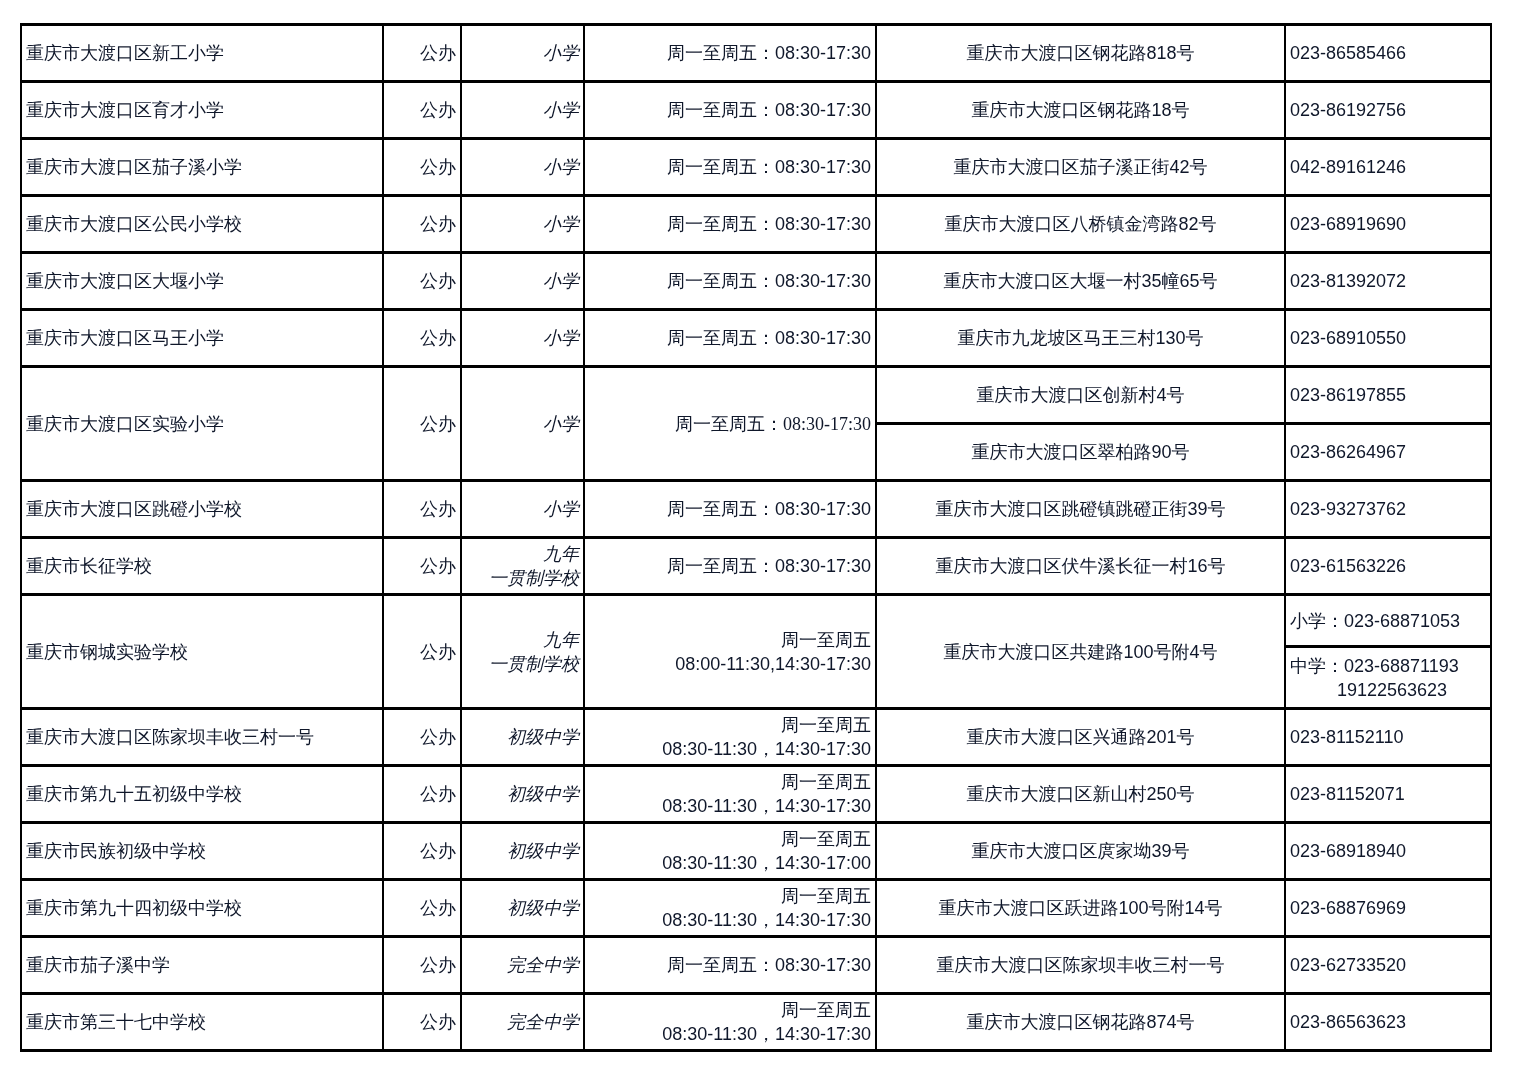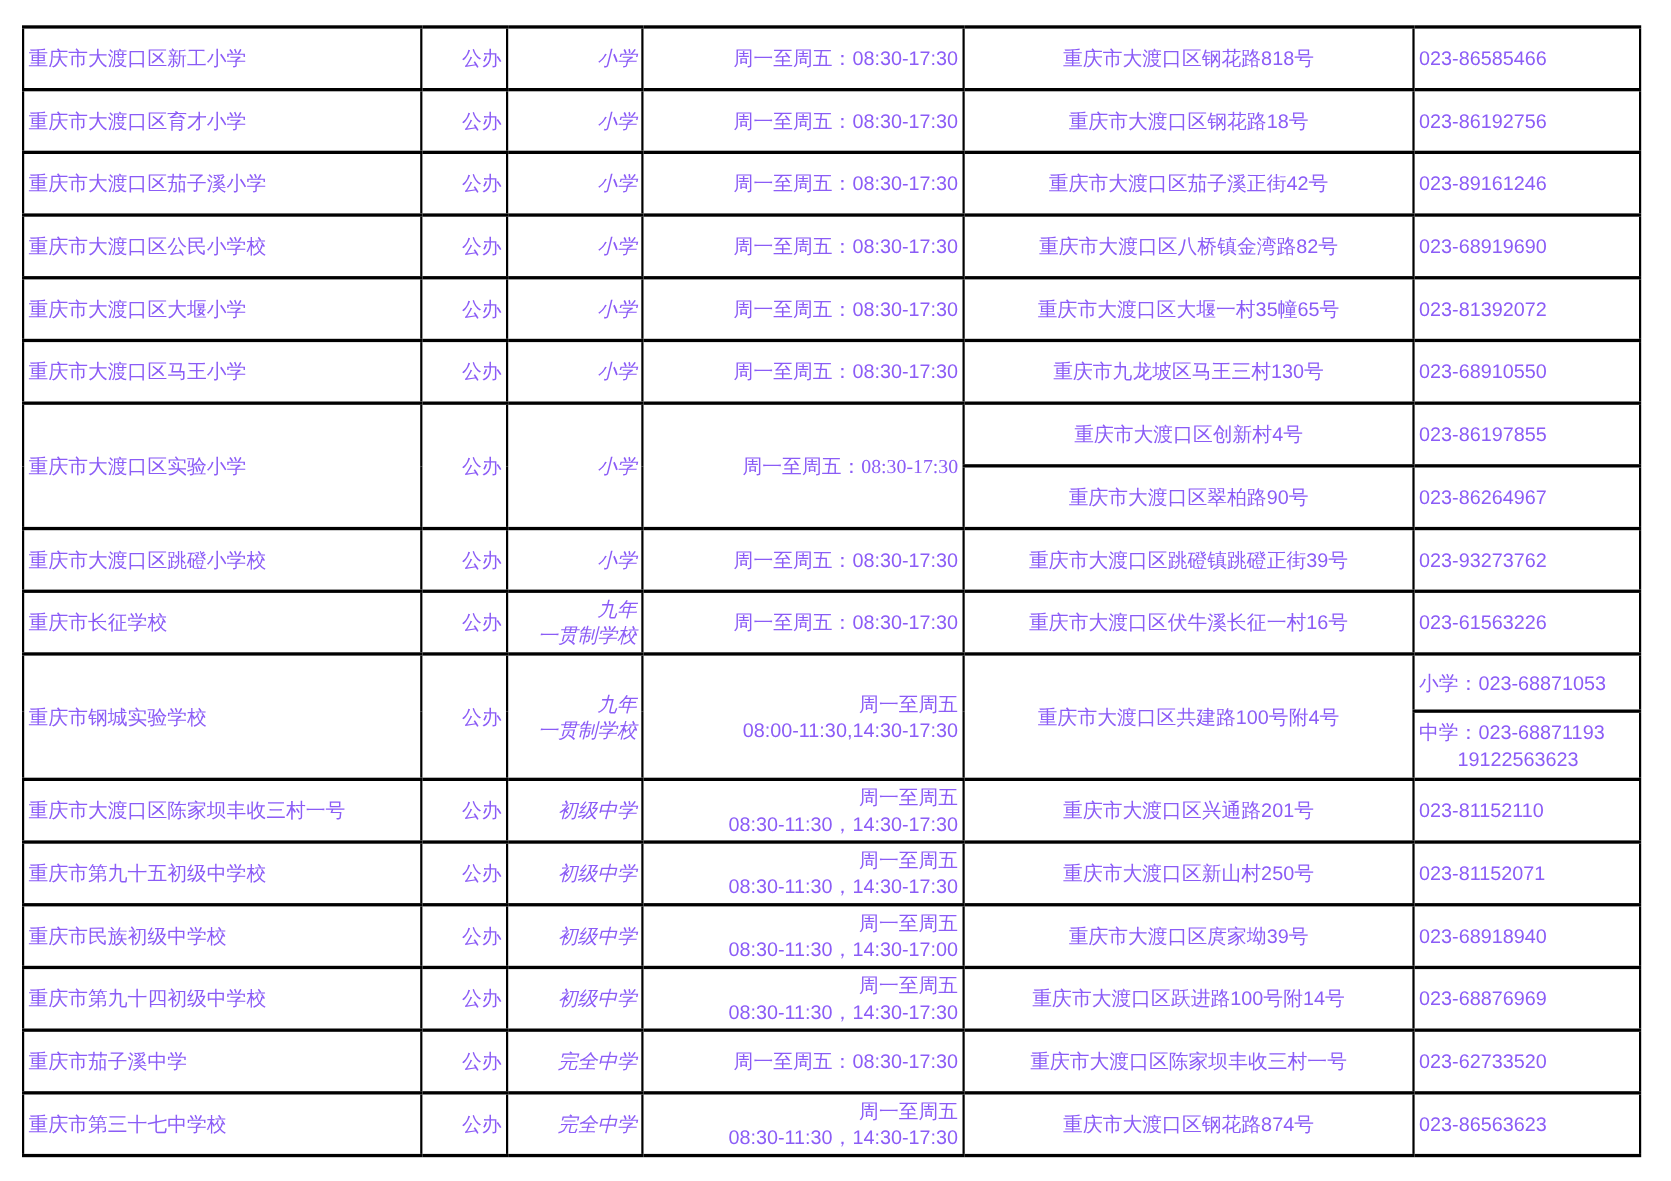--- a/index.html
+++ b/index.html
@@ -4,21 +4,21 @@
 <style>
   html, body { margin: 0; padding: 0; }
   body { background: #ffffff; }
   .page {
     position: relative;
     width: 1519px;
     height: 1074px;
     background: #ffffff;
     overflow: hidden;
     font-family: "Liberation Sans", "DejaVu Sans", sans-serif;
-    color: #8b5cf6;
+    color: #0f172a;
   }
   table.schools {
     position: absolute;
     left: 20px;
     top: 23px;
     border-collapse: collapse;
     table-layout: fixed;
     width: 1470px;
   }
   table.schools td {
@@ -37,21 +37,21 @@
   tr.hs { height: 52px; }
   tr.ht { height: 62px; }
   .c-name  { text-align: left;  padding-left: 7px; }
   .c-nat   { text-align: right; margin-top: 30px; }
   .c-cat   { text-align: right; font-style: italic; }
   .c-hours { text-align: right; }
   .c-addr  { text-align: center;  padding-left: 7px; }
   .c-phone { text-align: left;  padding-left: 5px; }
   .ln { display: block; }
   .t-serif { font-family: "Liberation Serif", "DejaVu Serif", serif; }
-  .indent2 { margin-left: 35px; }
+  .indent2 { margin-left: 47px; }
 </style>
 </head>
 <body>
 
 <div class="page">
   <table class="schools">
     <colgroup>
       <col style="width:362px">
         <col style="width:78px">
         <col style="width:123px">
@@ -78,21 +78,21 @@
         <td class="c-addr">重庆市大渡口区钢花路18号</td>
         <td class="c-phone">023-86192756</td>
       </tr>
 
       <tr class="h">
         <td class="c-name">重庆市大渡口区茄子溪小学</td>
         <td class="c-nat">公办</td>
         <td class="c-cat">小学</td>
         <td class="c-hours">周一至周五：08:30-17:30</td>
         <td class="c-addr">重庆市大渡口区茄子溪正街42号</td>
-        <td class="c-phone">023-89161246</td>
+        <td class="c-phone">042-89161246</td>
       </tr>
 
       <tr class="h">
         <td class="c-name">重庆市大渡口区公民小学校</td>
         <td class="c-nat">公办</td>
         <td class="c-cat">小学</td>
         <td class="c-hours">周一至周五：08:30-17:30</td>
         <td class="c-addr">重庆市大渡口区八桥镇金湾路82号</td>
         <td class="c-phone">023-68919690</td>
       </tr>

